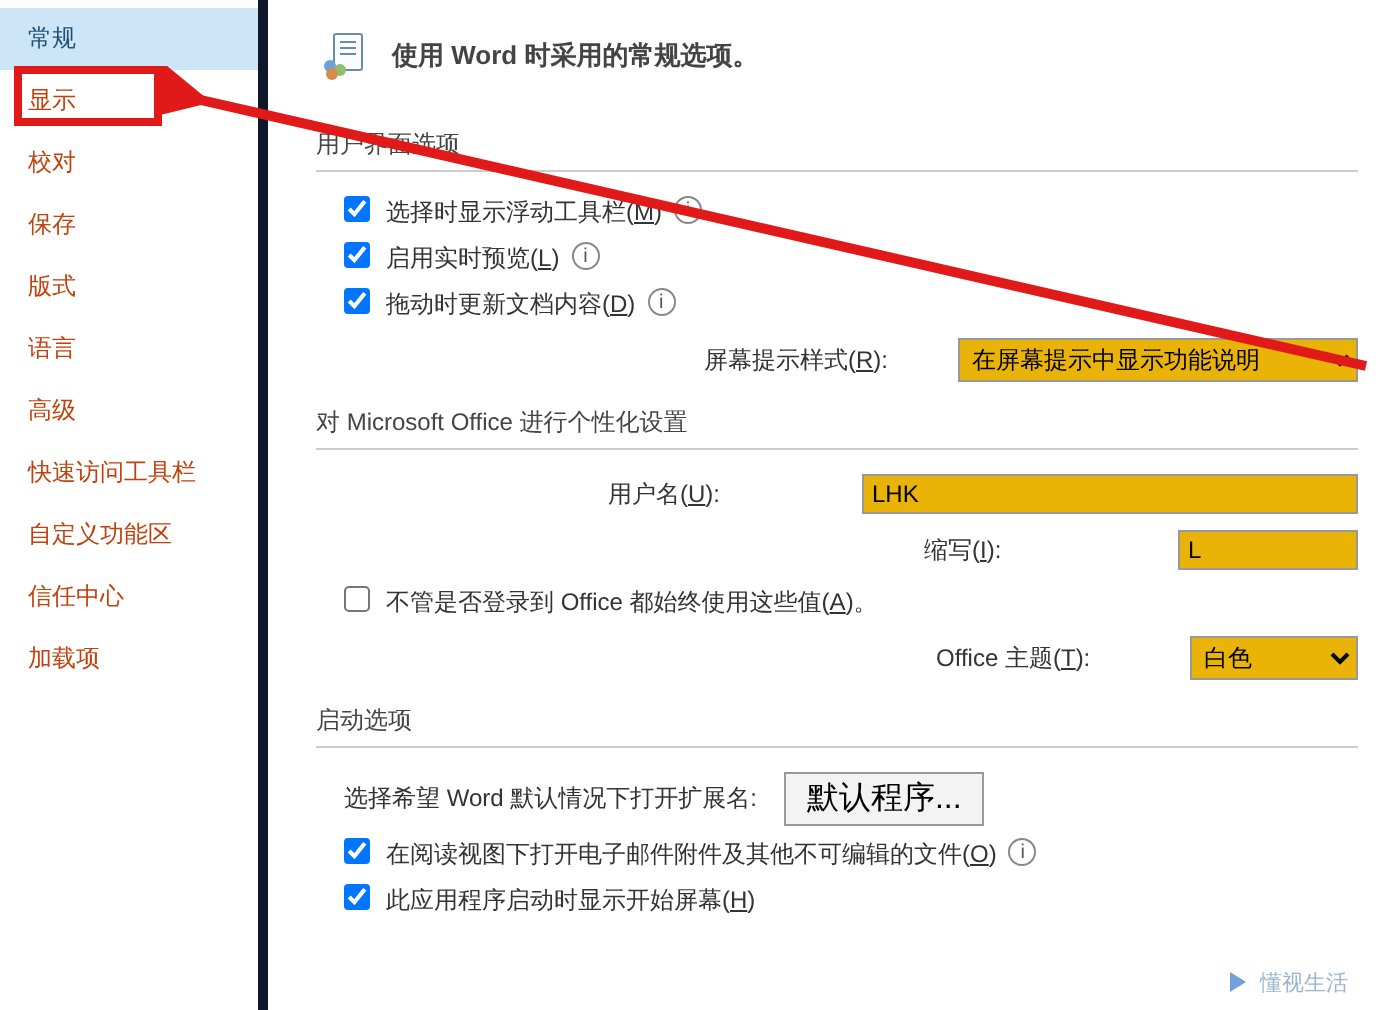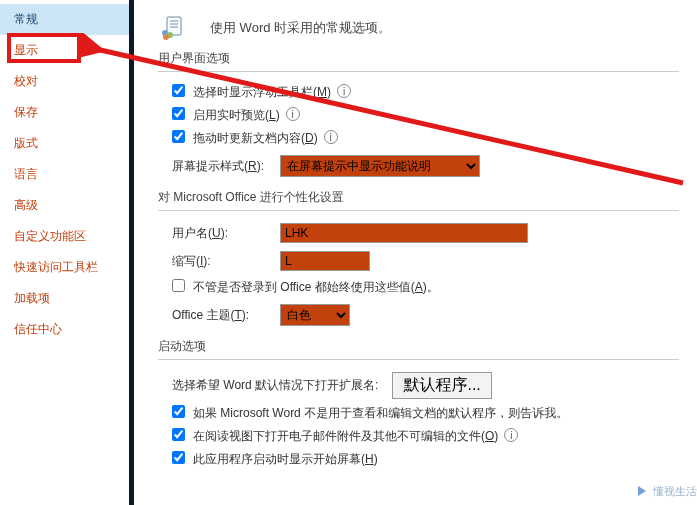--- a/index.html
+++ b/index.html
@@ -31,22 +31,23 @@
   }
   .main {
     flex: 1;
     padding: 14px 18px 10px 24px;
     overflow: hidden;
     position: relative;
   }
   .header-row {
     display: flex;
     align-items: center;
-    gap: 24px;
-    margin-bottom: 4px;
+    gap: 10px;
+    margin-bottom: 18px;
+    font-weight: bold;
   }
   .header-icon {
     width: 28px; height: 28px;
     display: flex; align-items: center; justify-content: center;
   }
   .header-title { font-size: 13px; color: #444; }
   .section-title {
     color: #444;
     font-size: 12px;
     padding: 4px 0;
@@ -60,27 +61,29 @@
     margin: 6px 0 6px 14px;
   }
   .opt-row label { color: #333; }
   .accel { text-decoration: underline; }
   input[type="checkbox"] { margin-right: 4px; width:13px; height:13px; }
   .field-row {
     display: flex;
     align-items: center;
     margin: 8px 0 8px 14px;
     gap: 8px;
+    justify-content: flex-end;
   }
   .field-label { width: 100px; }
   .field-input {
     border: 1px solid #999;
     padding: 2px 4px;
     font-size: 12px;
-    background: #c2410c;
+    background: #eab308;
+    margin-left: 19px;
   }
   select.field-input { padding: 1px 2px; height: 22px; }
   .btn {
     border: 1px solid #999;
     background: #f3f3f3;
     padding: 2px 10px;
     font-size: 16px;
     cursor: pointer;
   }
   .startup-row { margin: 10px 0 0 14px; display:flex; align-items:center; gap:14px; }
@@ -92,21 +95,21 @@
     width: 74px; height: 30px;
     pointer-events: none;
   }
   .arrow {
     position: absolute;
     left: 78px; top: 33px;
     pointer-events: none;
   }
   .watermark {
     position: absolute;
-    right: 0; bottom: 6px;
+    right: 23px; bottom: 6px;
     font-size: 11px;
     color: #8aa7c7;
     display:flex; align-items:flex-start; gap:4px;
     opacity: 0.85;
   }
   .info-icon {
     display:inline-flex; width:14px; height:14px; border:1px solid #888; border-radius:50%;
     align-items:center; justify-content:center; font-size:10px; color:#555; margin-left:2px;
   }
 </style>
@@ -115,24 +118,24 @@
 
 <div class="container">
   <div class="sidebar">
     <div class="sidebar-item active"><span>常规</span></div>
     <div class="sidebar-item"><span>显示</span></div>
     <div class="sidebar-item"><span>校对</span></div>
     <div class="sidebar-item"><span>保存</span></div>
     <div class="sidebar-item"><span>版式</span></div>
     <div class="sidebar-item"><span>语言</span></div>
     <div class="sidebar-item"><span>高级</span></div>
+    <div class="sidebar-item"><span>快速访问工具栏</span></div>
     <div class="sidebar-item"><span>自定义功能区</span></div>
-    <div class="sidebar-item"><span>快速访问工具栏</span></div>
+    <div class="sidebar-item"><span>信任中心</span></div>
     <div class="sidebar-item"><span>加载项</span></div>
-    <div class="sidebar-item"><span>信任中心</span></div>
   </div>
 
   <div class="main">
     <div class="header-row">
       <span class="header-icon">
         <svg width="26" height="26" viewBox="0 0 26 26">
           <rect x="8" y="2" width="14" height="18" rx="1" fill="#fbfdff" stroke="#6a8ab0"></rect>
           <line x1="11" y1="6" x2="19" y2="6" stroke="#6a8ab0"></line>
           <line x1="11" y1="9" x2="19" y2="9" stroke="#6a8ab0"></line>
           <line x1="11" y1="12" x2="19" y2="12" stroke="#6a8ab0"></line>
@@ -178,36 +181,32 @@
     <div class="field-row">
       <label class="field-label"><span>缩写(</span><span class="accel">I</span><span>):</span></label>
       <input class="field-input" style="width: 90px;" value="L">
     </div>
     <div class="opt-row">
       <input type="checkbox" style="">
       <label><span>不管是否登录到 Office 都始终使用这些值(</span><span class="accel">A</span><span>)。</span></label>
     </div>
     <div class="field-row">
       <label class="field-label"><span>Office 主题(</span><span class="accel">T</span><span>):</span></label>
-      <select class="field-input" style="width:70px">
+      <select class="field-input" style="width:84px">
         <option>白色</option>
       </select>
     </div>
 
     <div class="section-title">启动选项</div>
 
     <div class="startup-row">
       <label>选择希望 Word 默认情况下打开扩展名:</label>
       <button class="btn"><span>默认程序...</span></button>
     </div>
 
-    <div class="opt-row">
-      <input type="checkbox" checked="" style="">
-      <label>如果 Microsoft Word 不是用于查看和编辑文档的默认程序，则告诉我。</label>
-    </div>
     <div class="opt-row">
       <input type="checkbox" checked="" style="">
       <label><span>在阅读视图下打开电子邮件附件及其他不可编辑的文件(</span><span class="accel">O</span><span>)</span></label>
       <span class="info-icon">i</span>
     </div>
     <div class="opt-row">
       <input type="checkbox" checked="" style="">
       <label><span>此应用程序启动时显示开始屏幕(</span><span class="accel">H</span><span>)</span></label>
     </div>
   </div>

